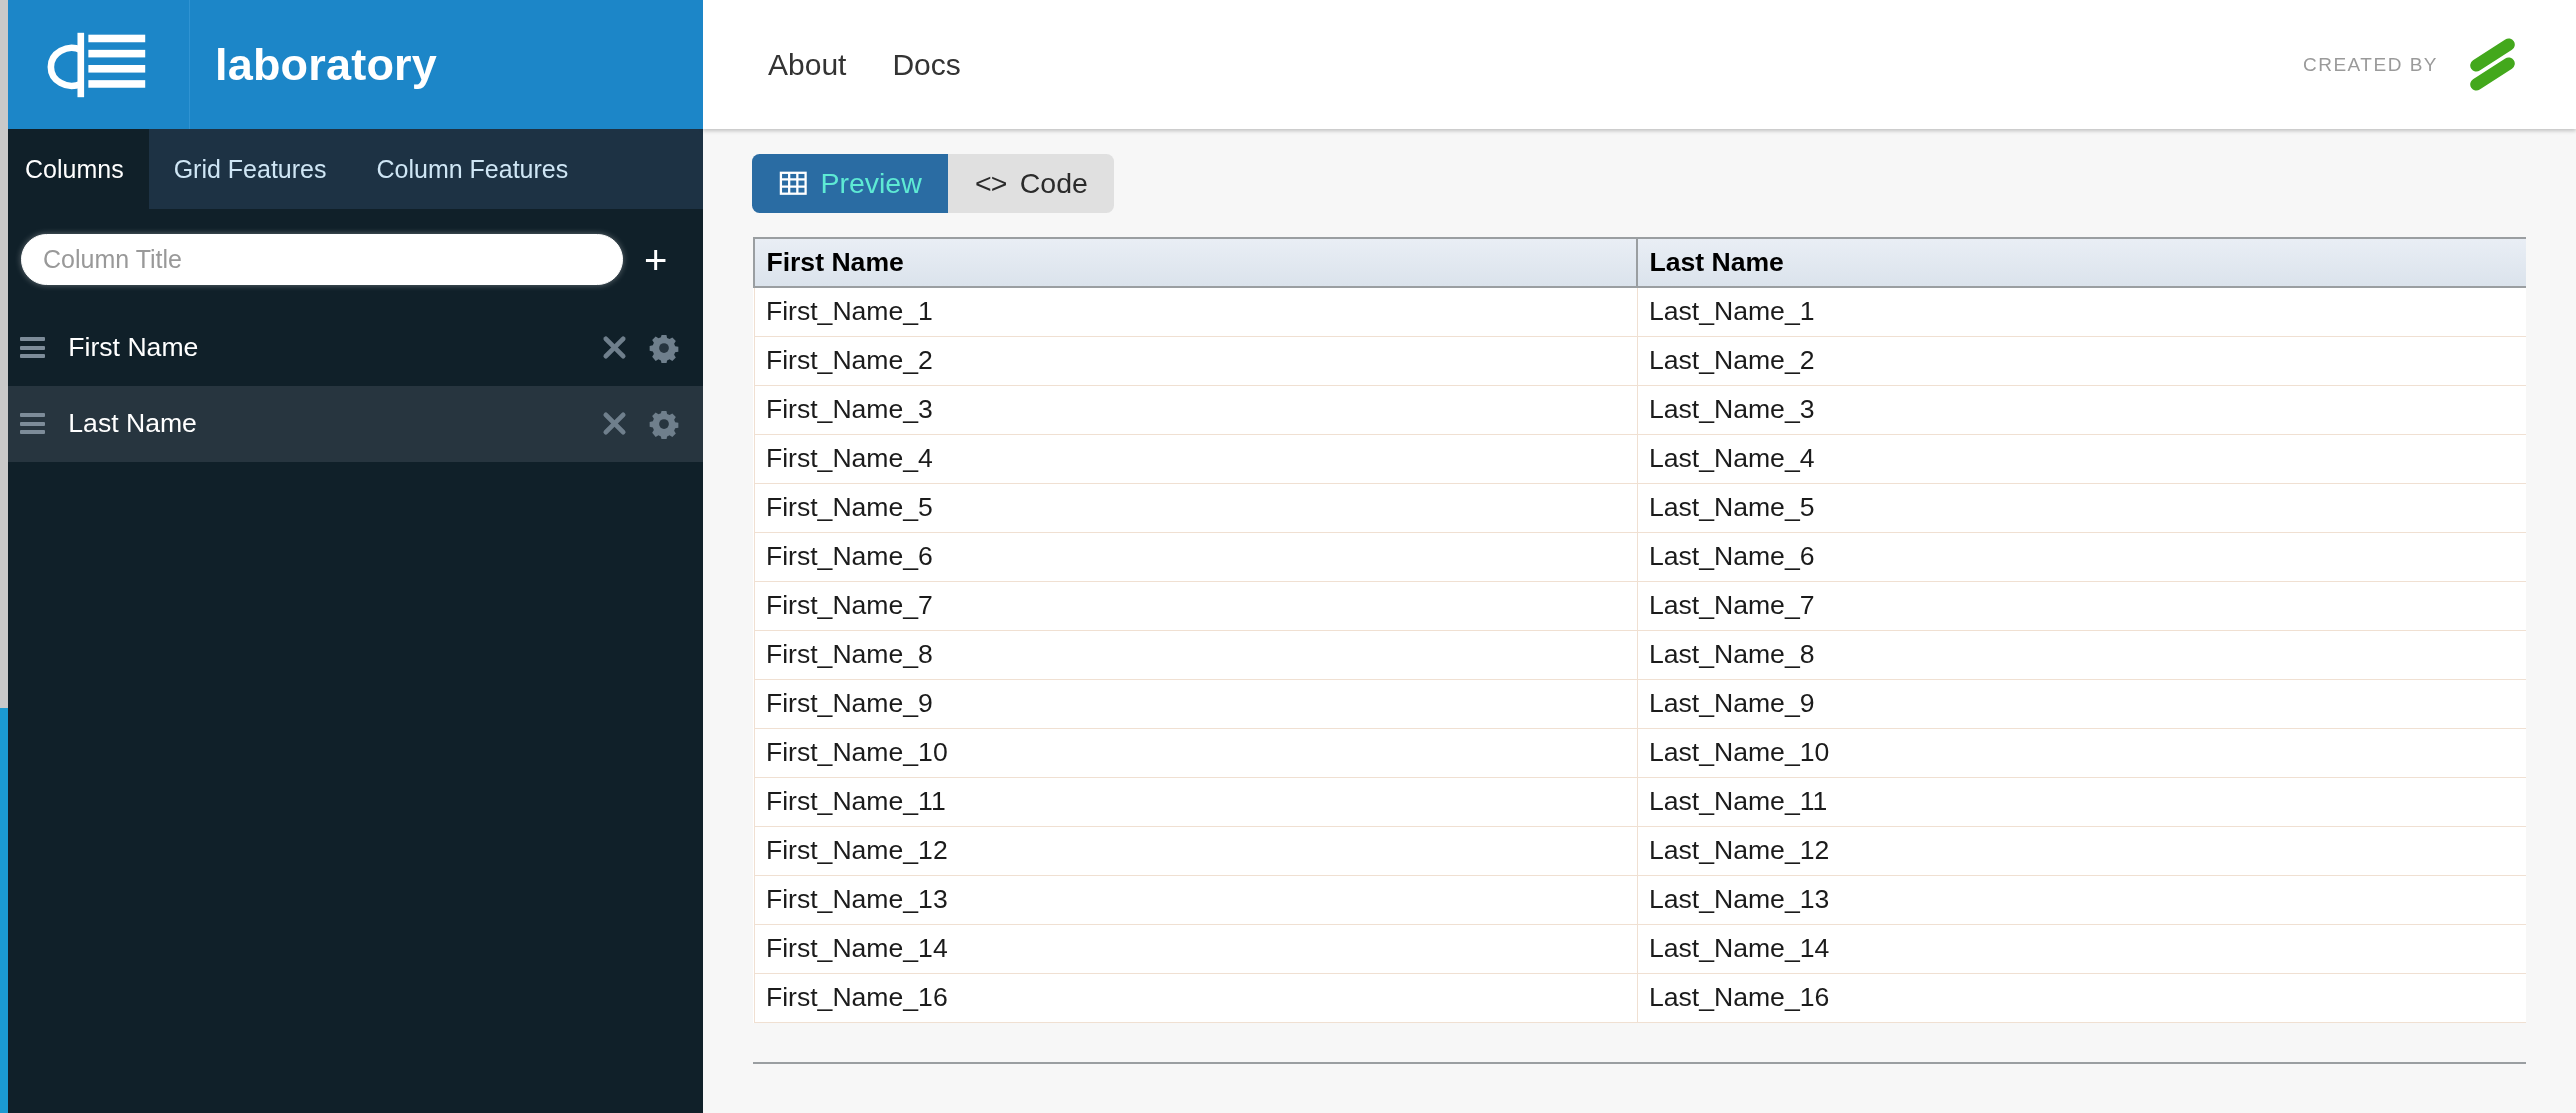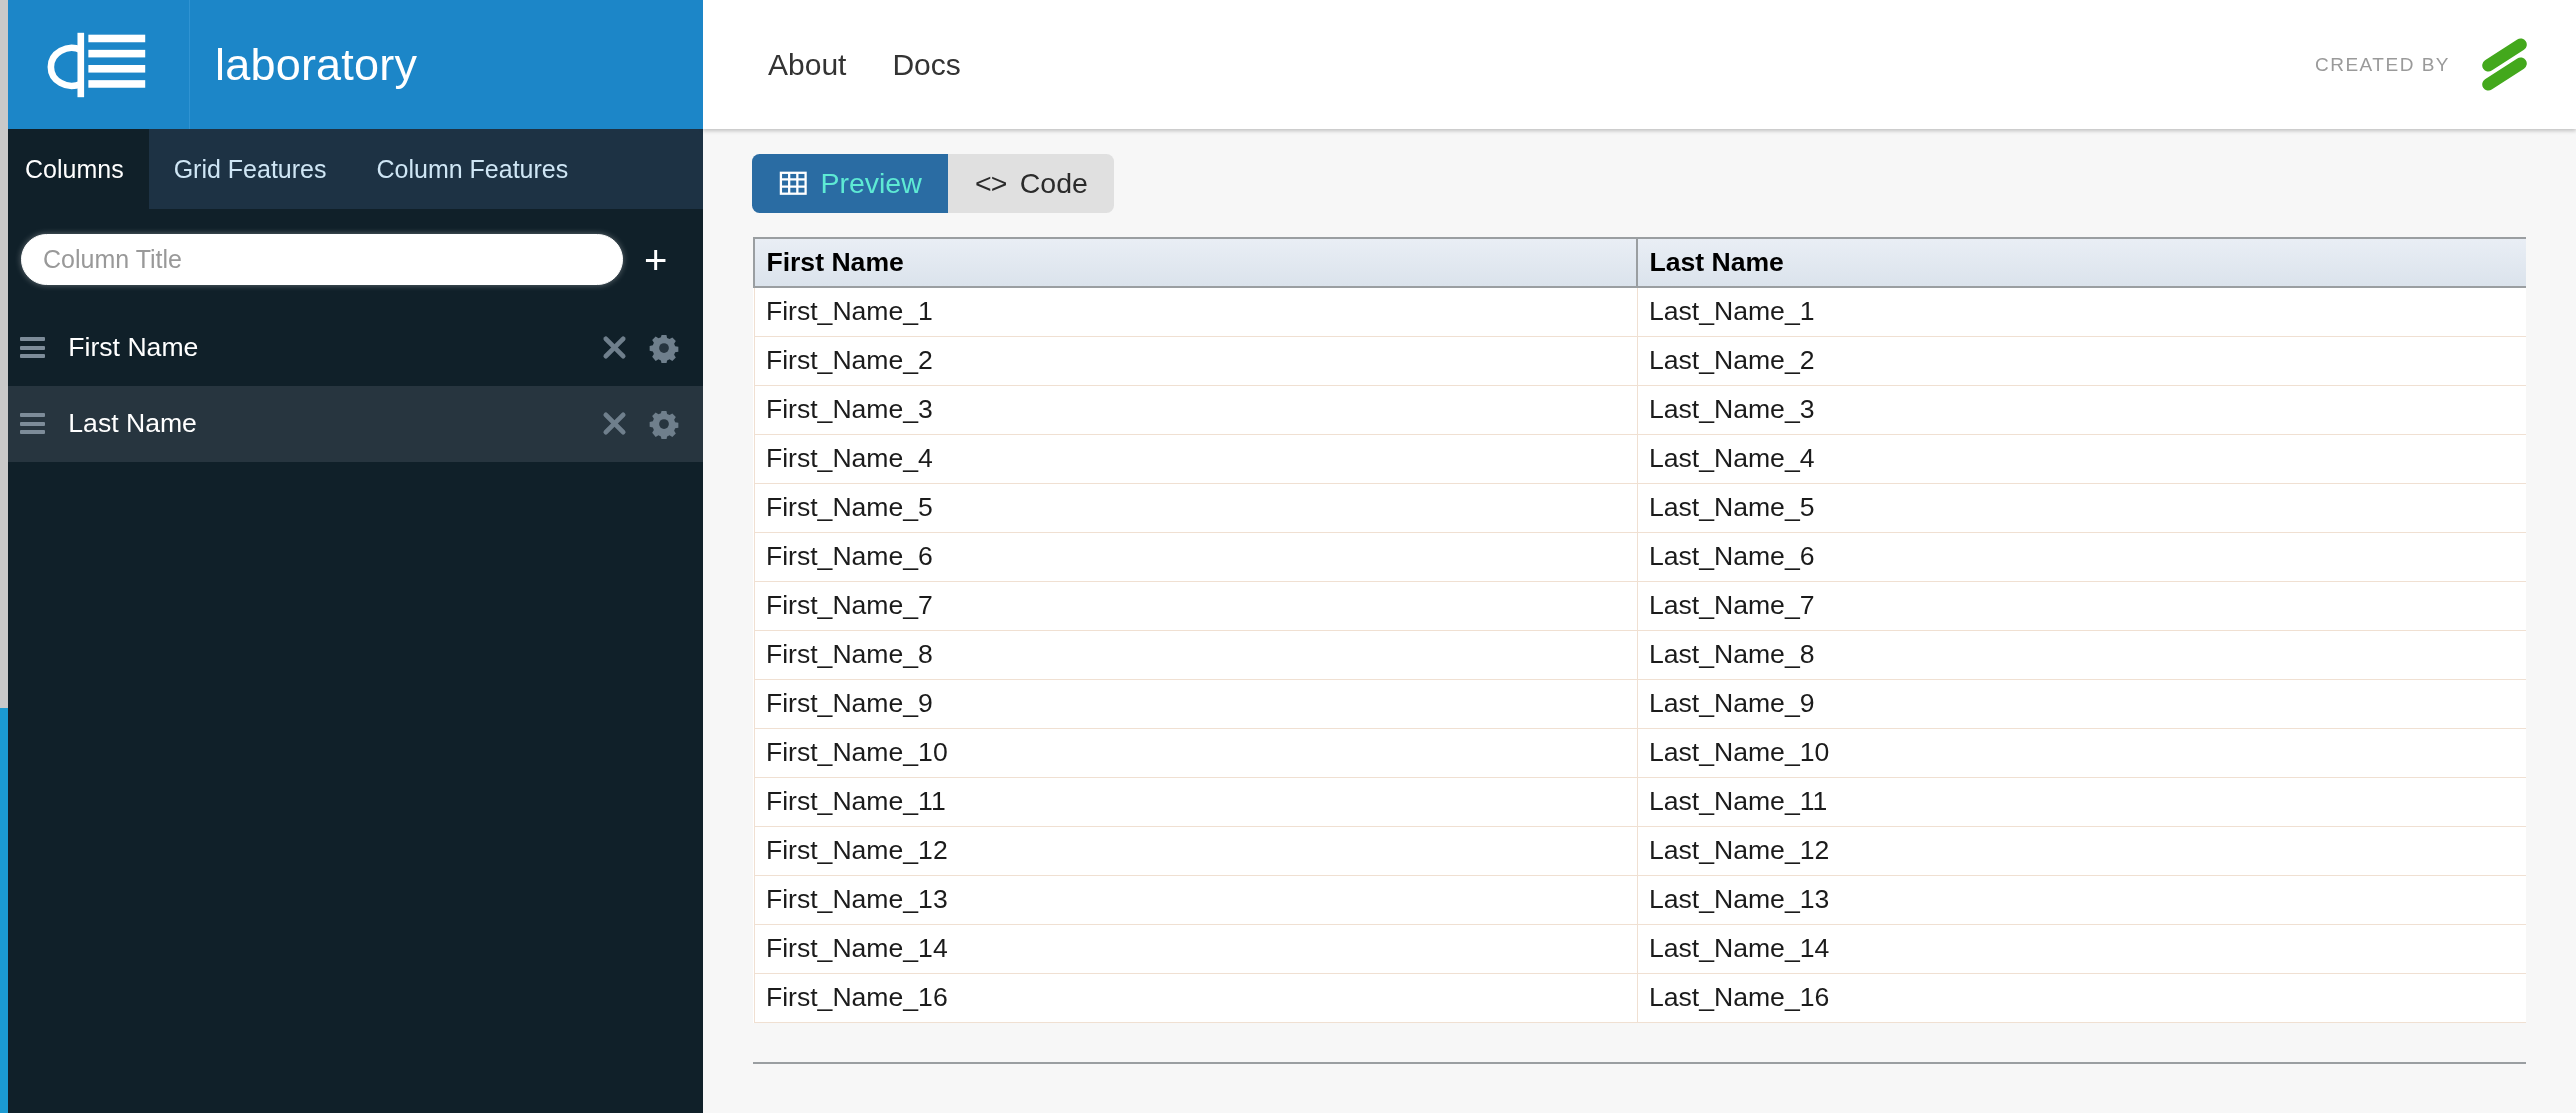--- a/index.html
+++ b/index.html
@@ -42,21 +42,21 @@
   #logo-box {
     width: 190px; height: 129px;
     display: flex; align-items: center; justify-content: center;
     background: #1c86c8;
     border-right: 0.9px solid #2f93d2;
   }
   .logo-svg { display: block; }
   #brand-title {
     color: #ffffff;
     font-size: 45px;
-    font-weight: 400;
+    font-weight: 700;
     letter-spacing: 0.2px;
     padding-left: 25px;
     white-space: nowrap;
   }
 
   
   #topbar {
     position: absolute; left: 703px; top: 0;
     width: 1873px; height: 129px;
     background: #ffffff;
@@ -68,21 +68,21 @@
   .topnav-link {
     color: #333333;
     font-size: 30px;
     text-decoration: none;
     padding: 0 23px;
     white-space: nowrap;
   }
   #created-by {
     margin-left: auto;
     display: flex; align-items: center;
-    padding-right: 42px;
+    padding-right: 54px;
   }
   #created-by-label {
     color: #9a9a9a;
     font-size: 19px;
     letter-spacing: 1.5px;
     font-weight: 400;
     white-space: nowrap;
   }
   #created-by-logo { margin-left: 25px; display: block; }
 

